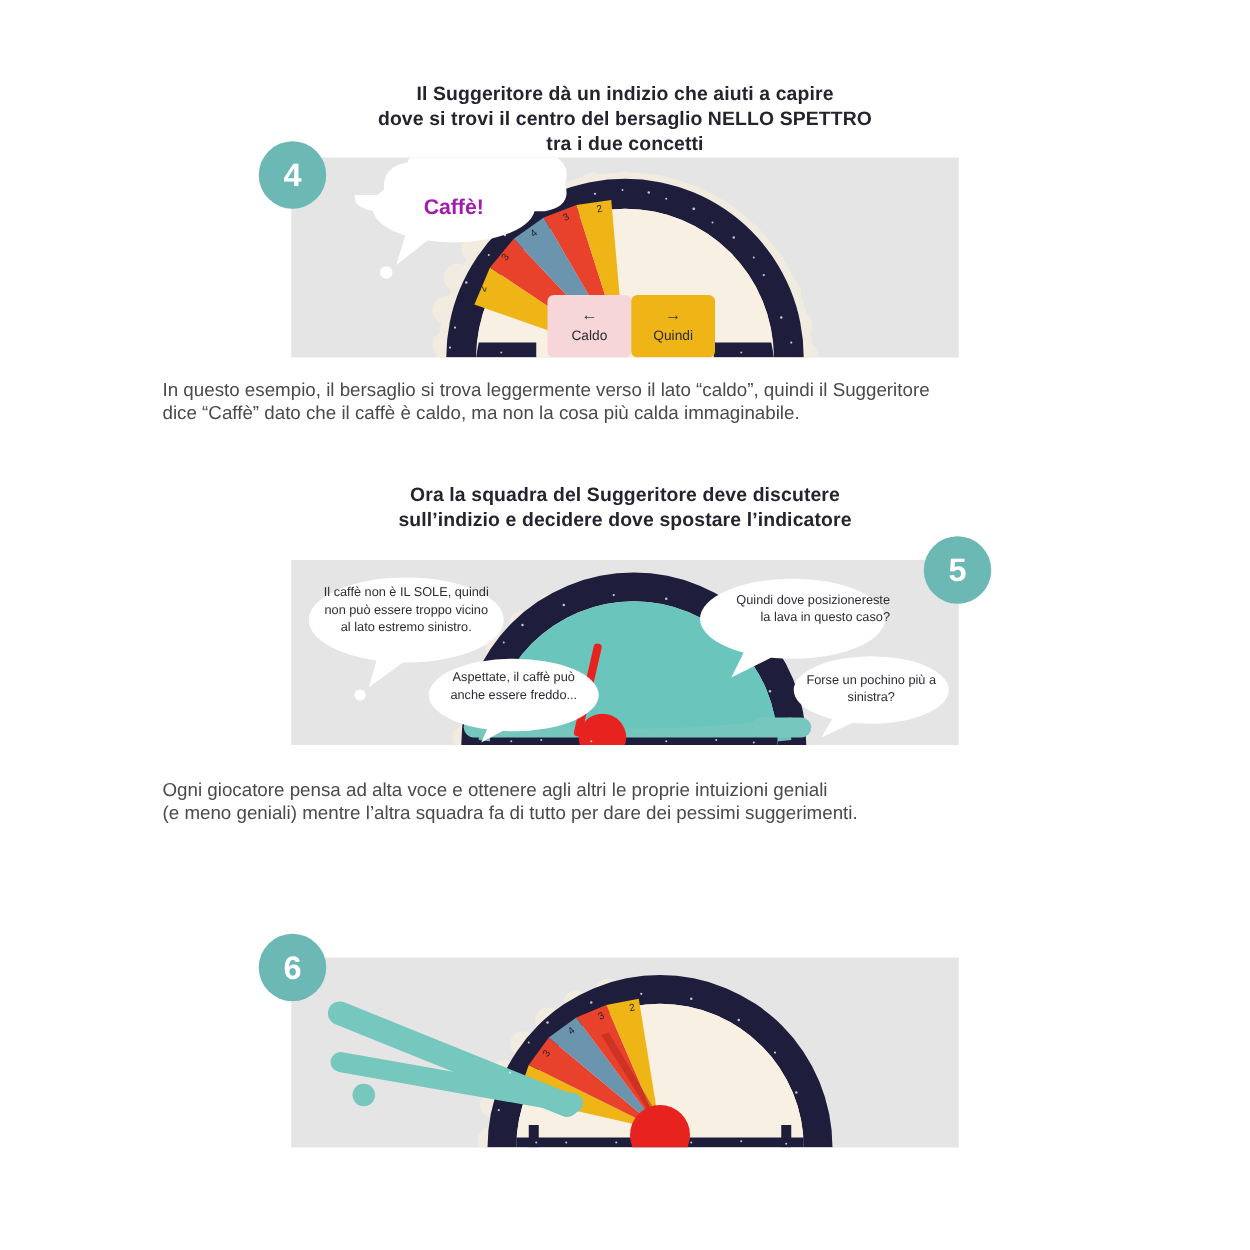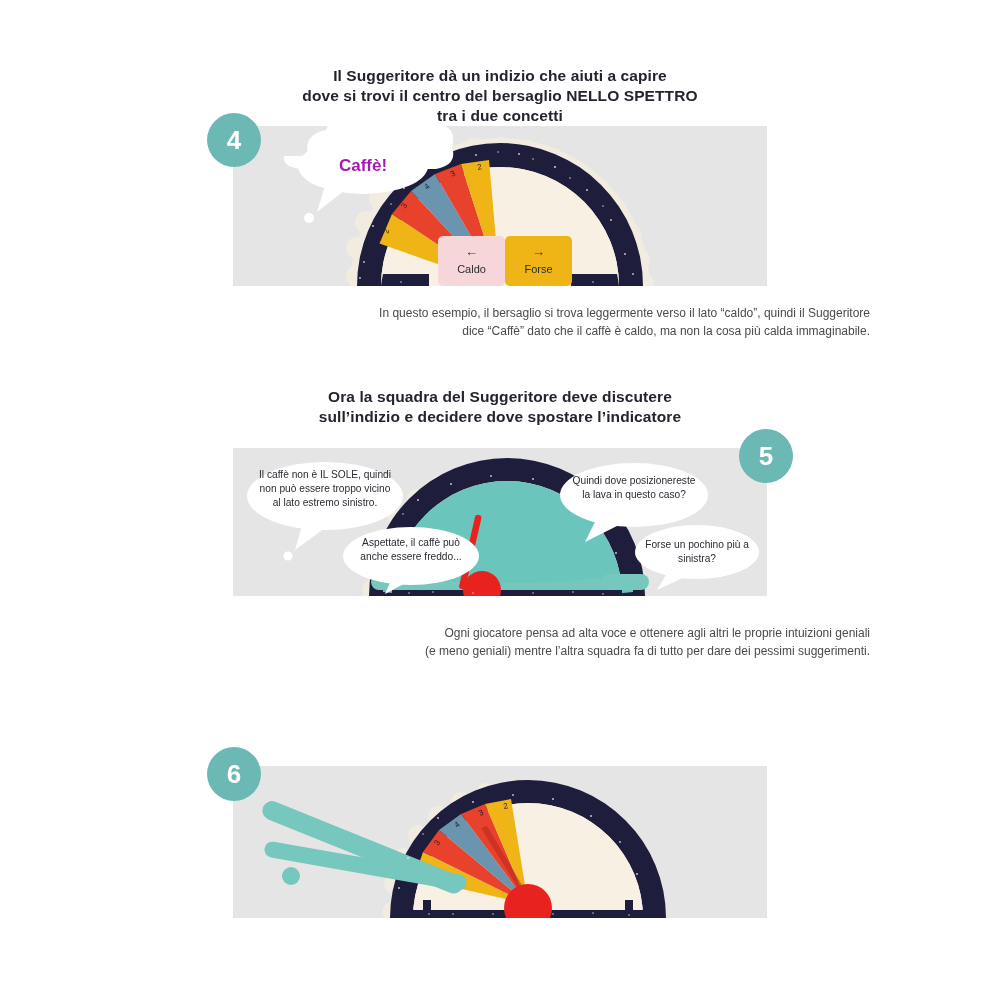--- a/index.html
+++ b/index.html
@@ -21,22 +21,22 @@
     font-size:15.5px;
     font-weight:bold;
     line-height:20px;
     color:#24242e;
     letter-spacing:.1px;
     white-space:pre-line;
   }
   .caption{
     position:absolute;
     width:740px;left:130px;
-    text-align:right;
-    font-size:12px;
+    text-align:left;
+    font-size:15px;
     line-height:18px;
     color:#4a4a4a;
     white-space:pre-line;
   }
 
   
   .badge{
     position:absolute;
     width:54px;height:54px;
     border-radius:50%;
@@ -184,21 +184,21 @@
         </g>
       </g>
     </svg>
 
     <div class="dial-label" style="left:205px;top:118px;width:67px;">
       <div style="font-size:13px;color:#3a3a44;line-height:16px;">←</div>
       <div style="margin-top:3px;">Caldo</div>
     </div>
     <div class="dial-label" style="left:272px;top:118px;width:67px;">
       <div style="font-size:13px;color:#3a3a44;line-height:16px;">→</div>
-      <div style="margin-top:3px;">Forse</div>
+      <div style="margin-top:3px;">Quindi</div>
     </div>
 
     <div class="bubble-text bubble-caffe" style="left:66px;top:30px;width:128px;">Caffè!</div>
   </div>
 
   <div class="badge" style="left:207px;top:97px;background:#6bb8b5;">
     <span>4</span>
   </div>
 
   <div class="caption" style="top:288px;">In questo esempio, il bersaglio si trova leggermente verso il lato “caldo”, quindi il Suggeritore
@@ -300,21 +300,21 @@
       </g>
     </svg>
 
     <div class="bubble-text" style="left:24px;top:20px;width:136px;">Il caffè non è IL SOLE,
 quindi non può essere
 troppo vicino al lato
 estremo sinistro.</div>
     <div class="bubble-text" style="left:116px;top:88px;width:124px;">Aspettate, il caffè
 può anche essere
 freddo...</div>
-    <div class="bubble-text" style="left:335px;top:26px;width:132px;">Quindi dove
+    <div class="bubble-text" style="left:347px;top:26px;width:132px;text-align:right;">Quindi dove
 posizionereste la lava
 in questo caso?</div>
     <div class="bubble-text" style="left:408px;top:90px;width:112px;">Forse un pochino
 più a sinistra?</div>
   </div>
 
   <div class="badge" style="left:739px;top:413px;background:#6bb8b5;">
     <span>5</span>
   </div>
 

